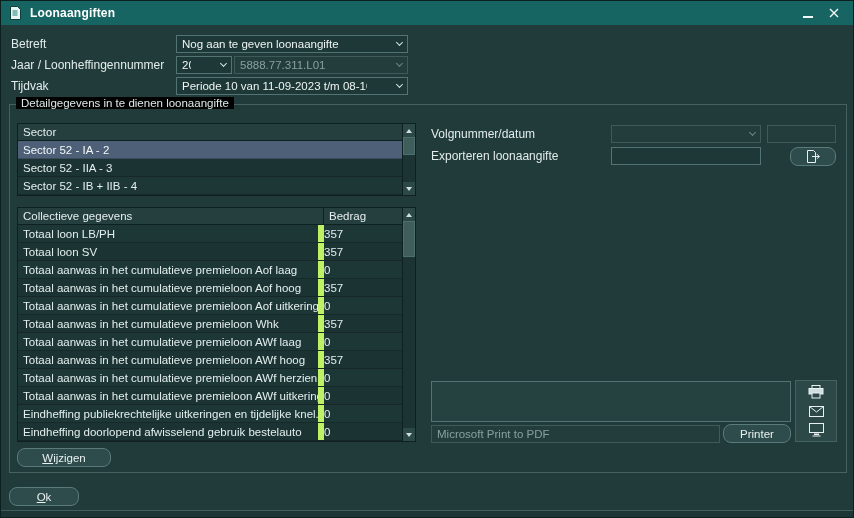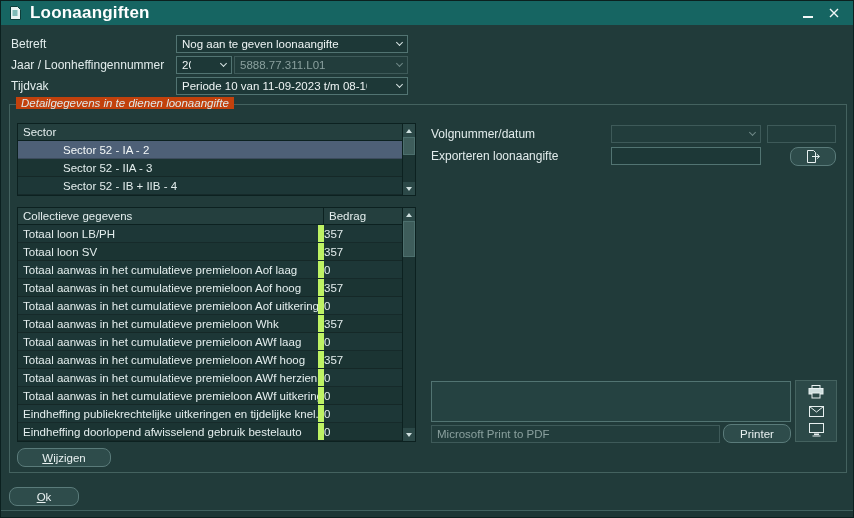--- a/index.html
+++ b/index.html
@@ -5,54 +5,54 @@
   html,body{margin:0;padding:0;background:#0e1f1e;}
   *{box-sizing:border-box;}
   .window{position:relative;width:854px;height:518px;background:#213b3a;
     font-family:"Liberation Sans",sans-serif;color:#e4eeee;
     border:1px solid #0b201f;overflow:hidden;}
 
   
   .titlebar{position:absolute;left:0;top:0;right:0;height:24px;background:#166562;
     display:flex;align-items:center;padding:0 6px;}
   .app-icon{width:16px;height:16px;margin-right:7px;display:flex;align-items:center;justify-content:center;}
-  .title{font-size:17px;font-weight:bold;color:#ffffff;letter-spacing:.2px;}
+  .title{font-size:12px;font-weight:bold;color:#ffffff;letter-spacing:.2px;}
   .tb-spacer{flex:1;}
   .win-btn{width:26px;height:24px;display:flex;align-items:center;justify-content:center;cursor:default;}
   .min-glyph{width:10px;height:2px;background:#f2f7f7;display:block;margin-top:7px;}
 
   
   .lbl{position:absolute;font-size:12px;color:#e2ecec;white-space:nowrap;line-height:13px;}
   .combo,.field{position:absolute;height:18px;background:#1d3837;border:1px solid #527472;
     display:flex;align-items:center;font-size:11.5px;color:#eef4f4;padding-left:5px;gap:24px;}
   .combo .ctext{flex:1;white-space:nowrap;overflow:hidden;}
   .combo-btn{width:16px;height:100%;display:flex;align-items:center;justify-content:center;color:#d9e5e5;flex:none;}
   .chev{width:5px;height:5px;border-right:1.4px solid currentColor;border-bottom:1.4px solid currentColor;
     transform:rotate(45deg);margin-top:-3px;}
   .disabled{background:#223d3c;border-color:#3e5a59;color:#8aa09e;}
   .disabled .combo-btn{color:#6f8887;}
 
   
   .groupbox{position:absolute;left:8px;top:103px;width:838px;height:369px;border:1px solid #44625f;}
-  .groupbox-title{position:absolute;left:6px;top:-8px;background:#c2410c;padding:0 5px;
-    font-size:11.5px;color:#dfe9e9;white-space:nowrap;font-style:italic;}
+  .groupbox-title{position:absolute;left:6px;top:-8px;background:#000000;padding:0 5px;
+    font-size:11.5px;color:#dfe9e9;white-space:nowrap;}
 
   
   .table{position:absolute;background:#182f2e;border:1px solid #0c2120;}
   .thead{display:flex;height:17px;background:#243f3e;border-bottom:1px solid #0c2120;
     font-size:11.5px;align-items:center;width:calc(100% - 13px);}
   .th-full{flex:1;padding-left:5px;white-space:nowrap;overflow:hidden;}
   .th-name{width:306px;padding-left:5px;border-right:1px solid #0c2120;height:100%;
     display:flex;align-items:center;white-space:nowrap;overflow:hidden;}
   .th-val{flex:1;padding-left:5px;white-space:nowrap;overflow:hidden;}
   .trow{display:flex;height:18px;width:calc(100% - 13px);align-items:center;font-size:11.5px;
     background:#1d3737;border-bottom:1px solid rgba(0,0,0,.22);}
   .tbody .trow:nth-child(even){background:#1b3433;}
   .trow.selected{background:#4e6077;color:#f4f8f8;}
-  .cell-full{flex:1;padding-left:5px;white-space:nowrap;overflow:hidden;margin-left:40px;}
+  .cell-full{flex:1;padding-left:5px;white-space:nowrap;overflow:hidden;}
   .cell-name{width:306px;padding-left:5px;border-right:6px solid #bef264;white-space:nowrap;
     overflow:hidden;height:100%;display:flex;align-items:center;}
   .cell-val{flex:1;text-align:left;padding-right:10px;white-space:nowrap;overflow:hidden;}
 
   
   .vscroll{position:absolute;top:0;right:0;bottom:0;width:13px;background:#1c3534;border-left:1px solid #0c2120;}
   .sb-btn{position:absolute;left:0;width:12px;height:13px;display:flex;align-items:center;
     justify-content:center;background:#2c4948;}
   .sb-btn.up{top:0;}
   .sb-btn.down{bottom:0;}

